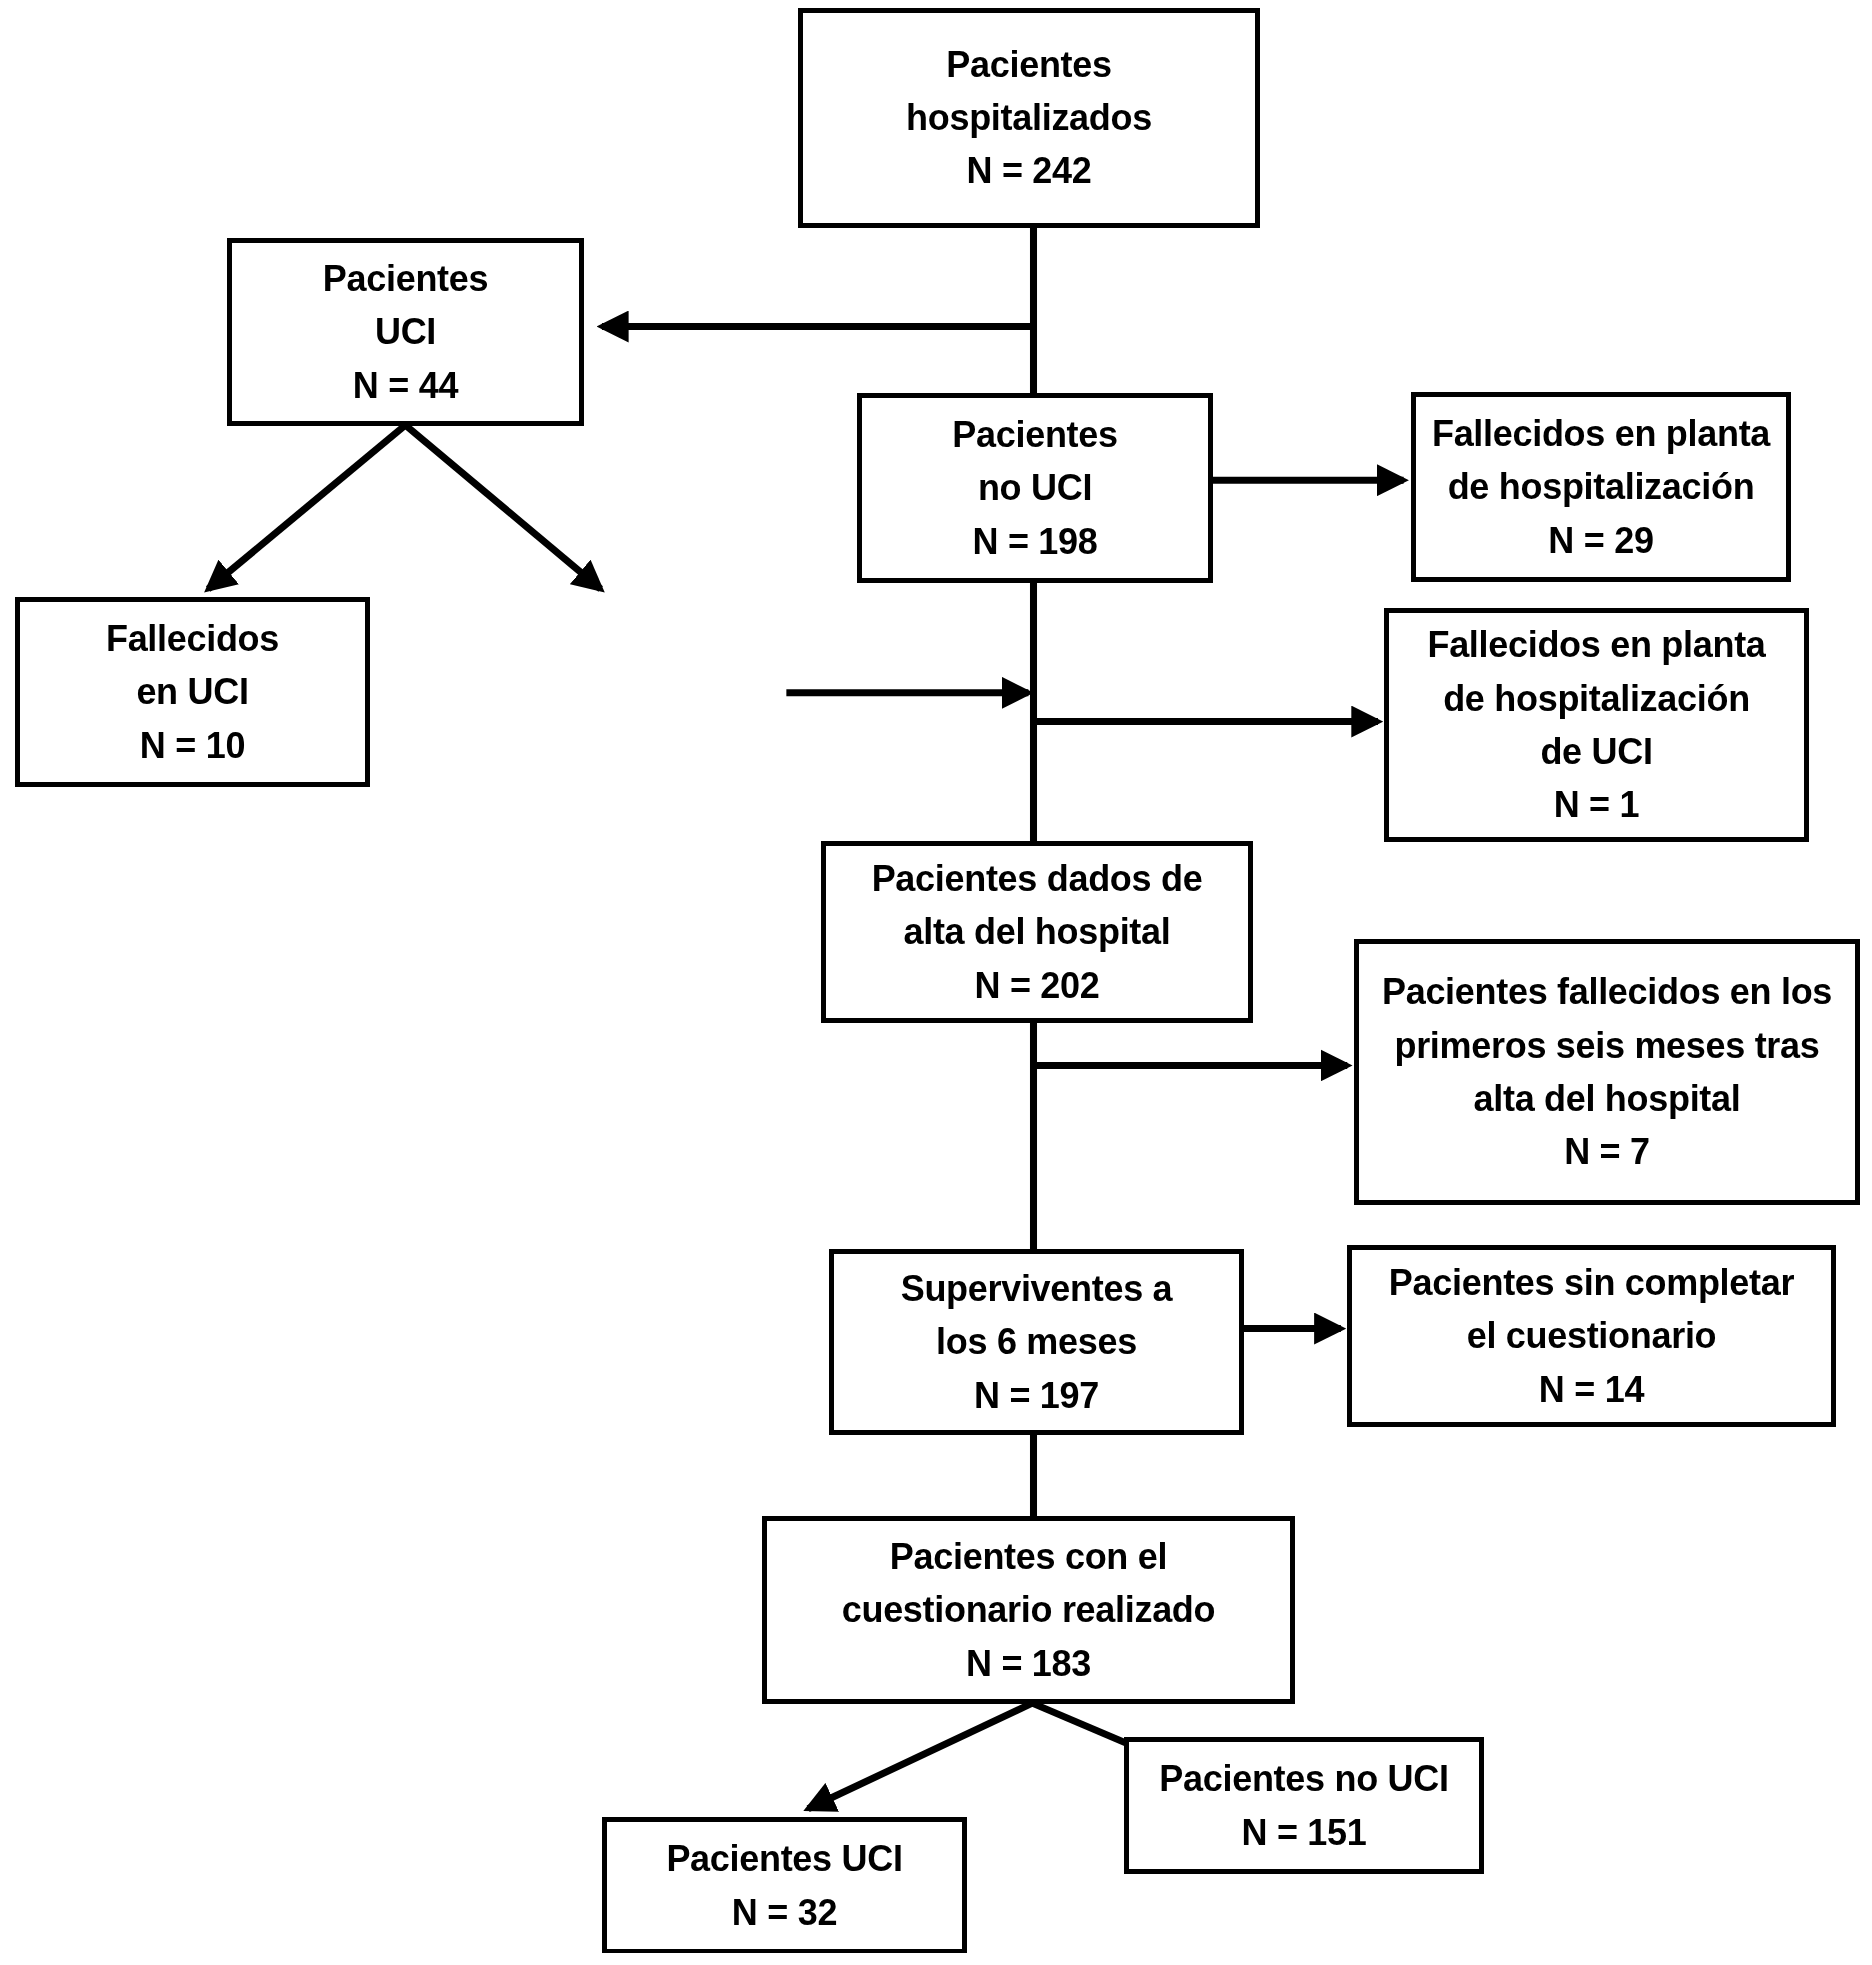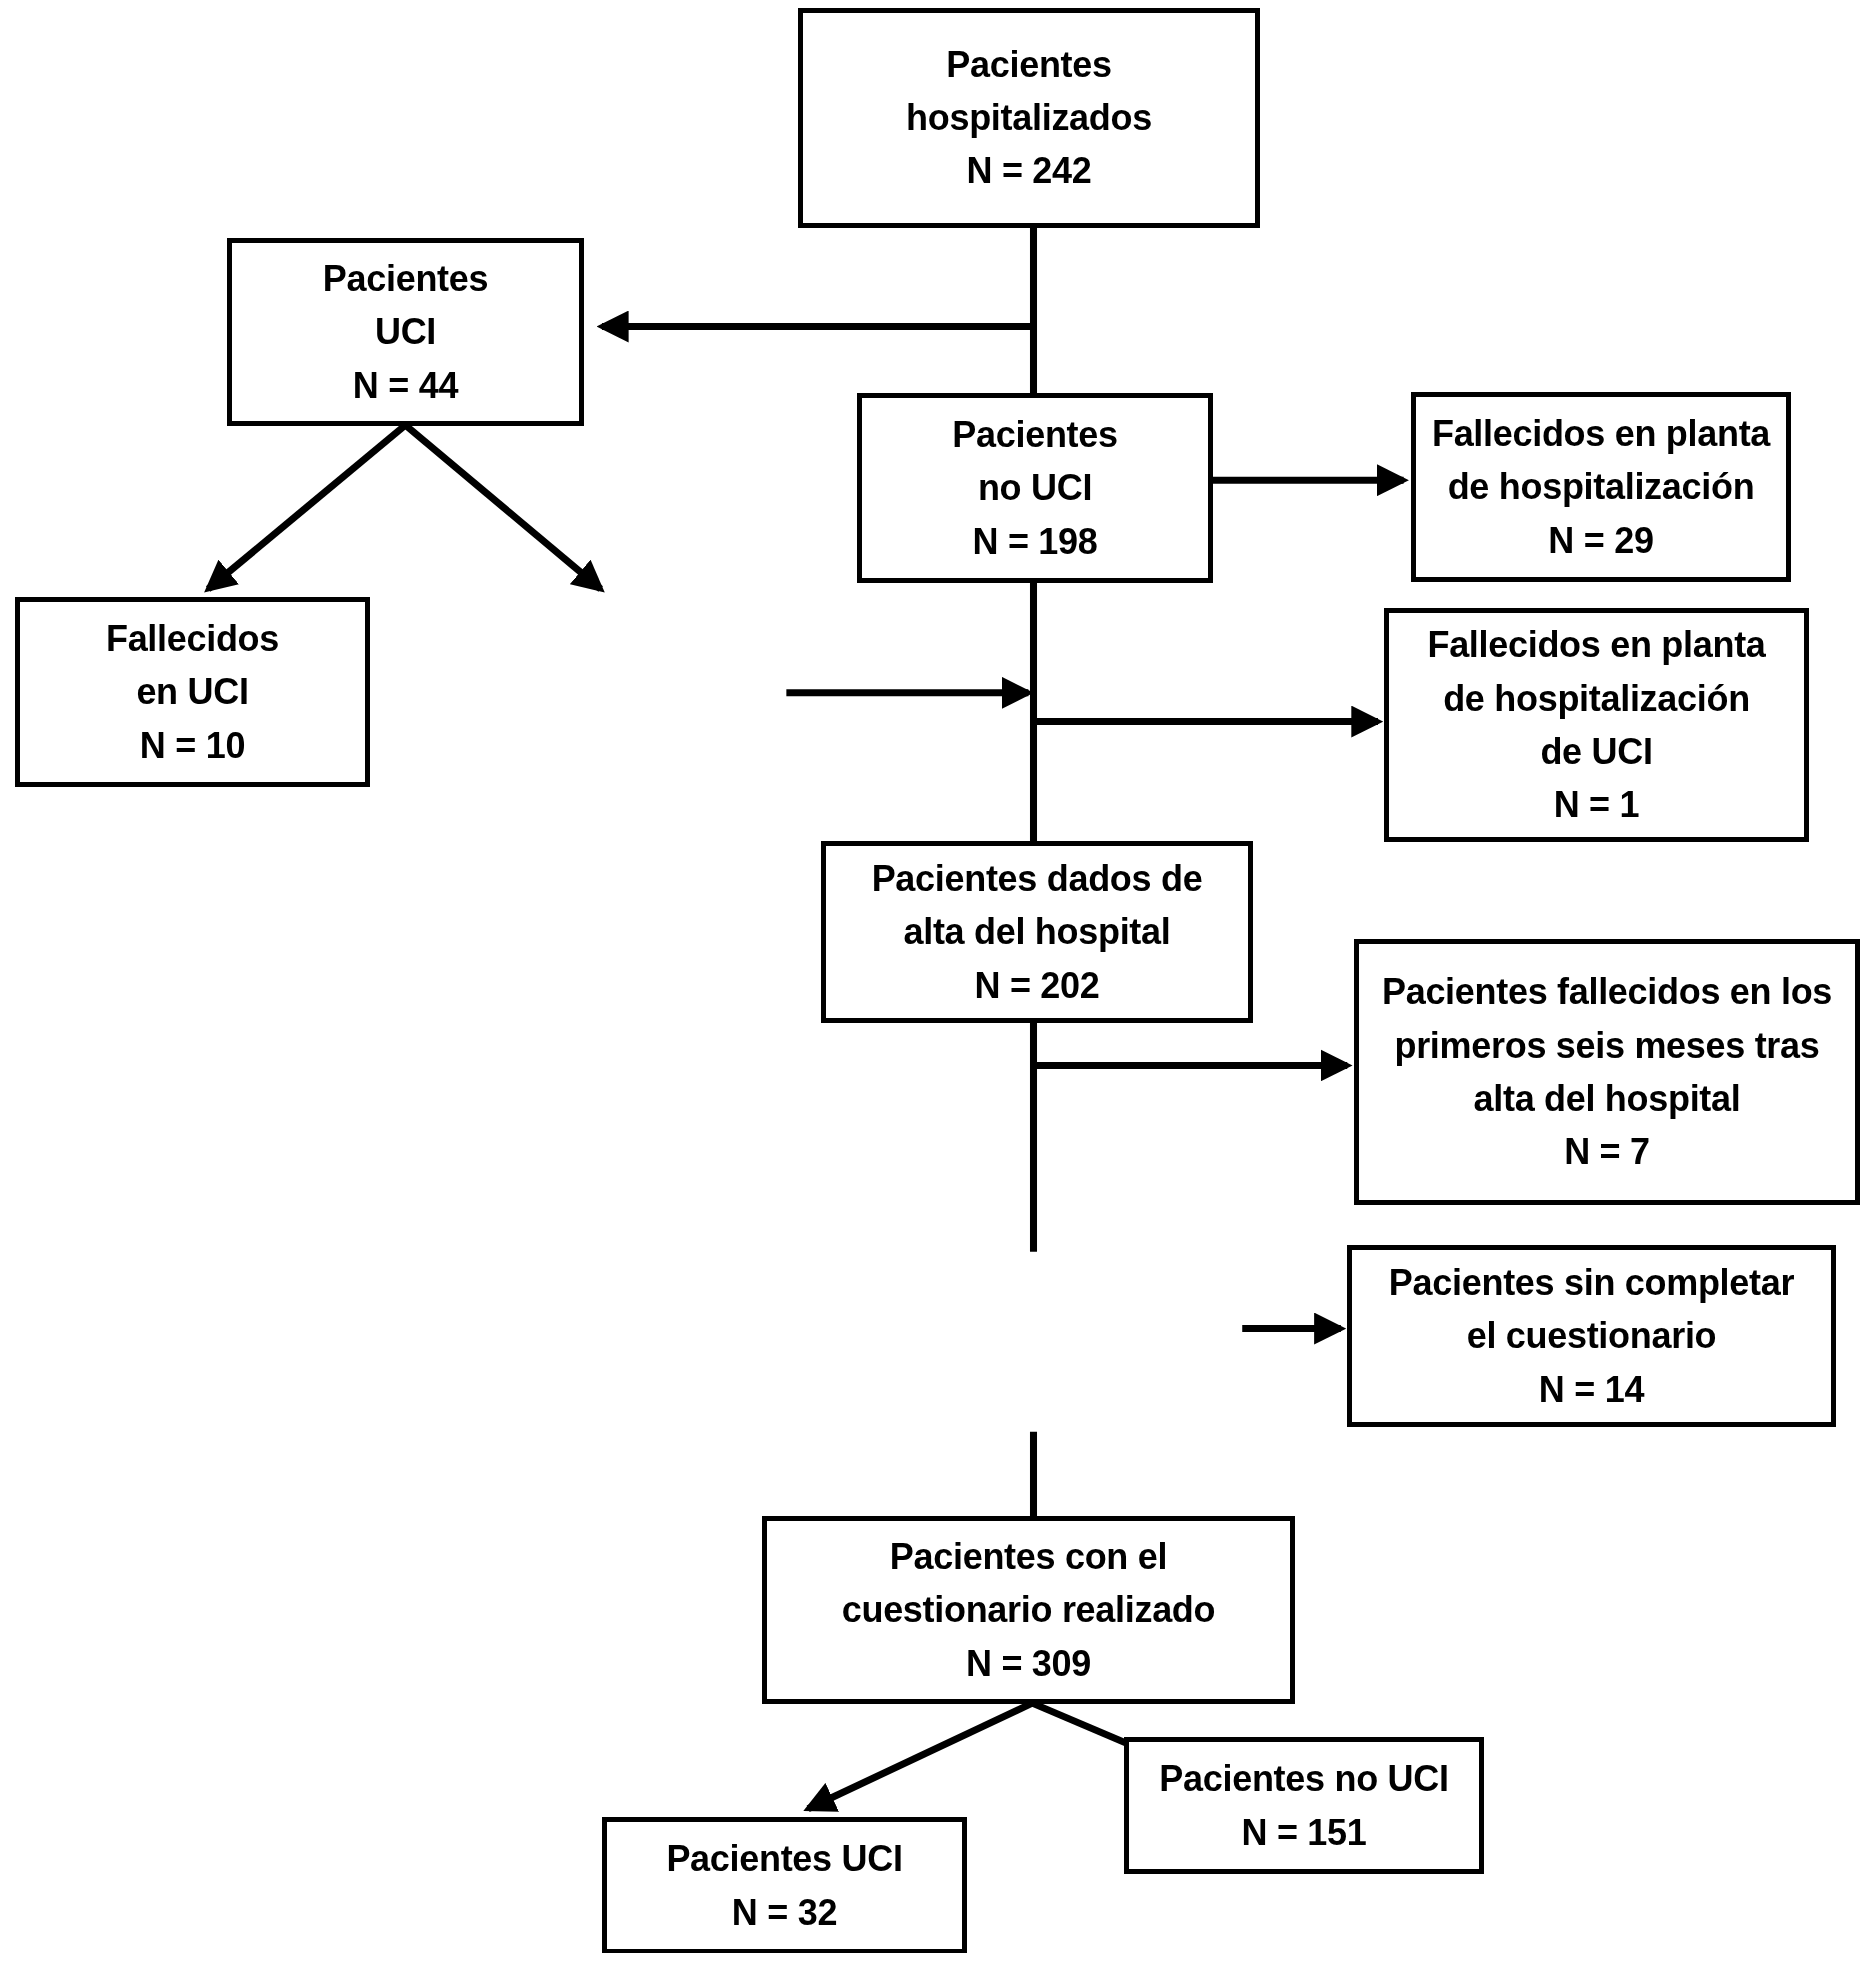--- a/index.html
+++ b/index.html
@@ -91,28 +91,31 @@
 
   <div class="box" style="left:821px; top:841px; width:432px; height:182px">Pacientes dados de
 alta del hospital
 N = 202</div>
 
   <div class="box" style="left:1354px; top:939px; width:506px; height:266px">Pacientes fallecidos en los
 primeros seis meses tras
 alta del hospital
 N = 7</div>
 
+  <div class="box" style="left:829px; top:1249px; width:415px; height:186px">Superviventes a
+los 6 meses
+N = 197</div>
 
   <div class="box" style="left:1347px; top:1245px; width:489px; height:182px">Pacientes sin completar
 el cuestionario
 N = 14</div>
 
   <div class="box" style="left:762px; top:1516px; width:533px; height:188px">Pacientes con el
 cuestionario realizado
-N = 309</div>
+N = 183</div>
 
   <div class="box" style="left:602px;  top:1817px; width:365px; height:137px">Pacientes UCI
 N = 32</div>
 
   <div class="box" style="left:1124px; top:1737px; width:360px; height:137px">Pacientes no UCI
 N = 151</div>
 
 </div>
 
 

